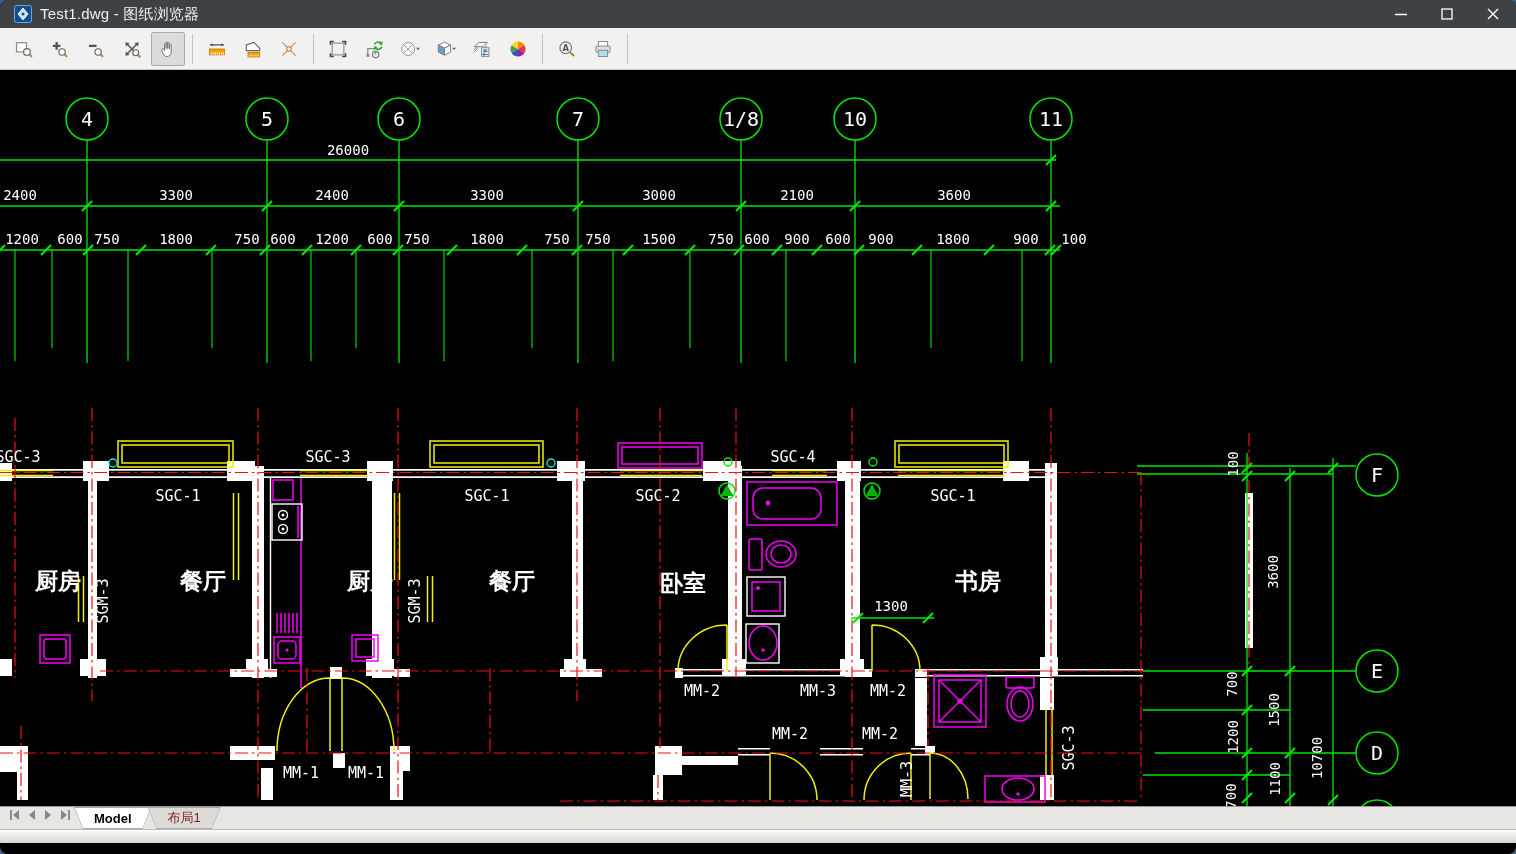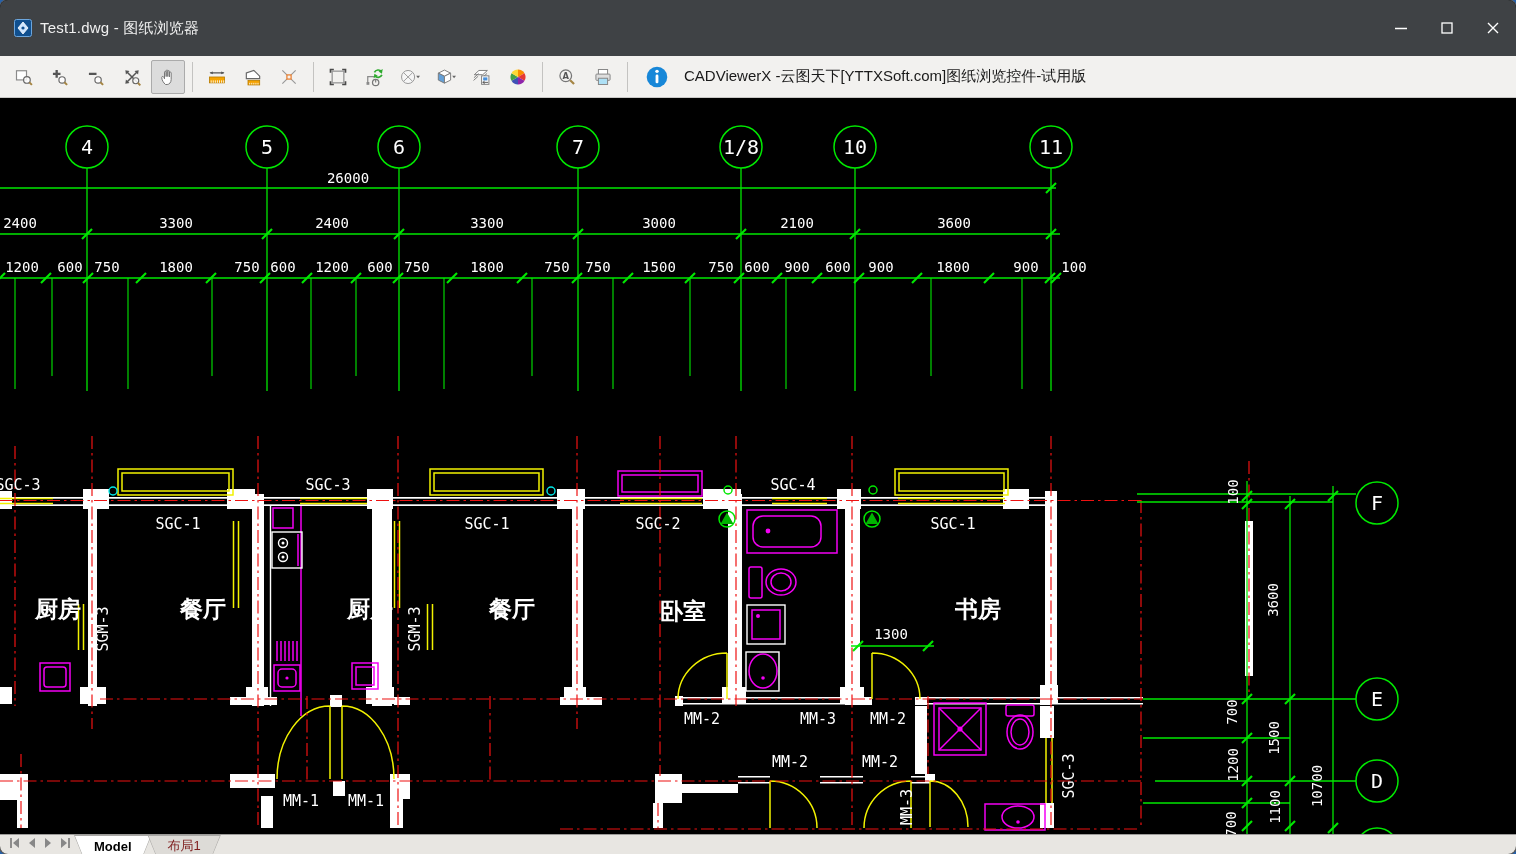--- a/index.html
+++ b/index.html
@@ -4,21 +4,21 @@
 <style>
   :root{
     --cad-green:#00e800; --cad-red:#ee1111; --cad-yellow:#f2f200;
     --cad-magenta:#f400f4; --cad-white:#ffffff; --cad-cyan:#00e8e8;
     --titlebar:#3f4245; --toolbar-bg:#f2f1ef; --tabbar-bg:#e8e6e2; --accent:#1787d8;
   }
   html,body{margin:0;padding:0;background:#2660a8;font-family:"Liberation Sans",sans-serif;}
   .window{width:1516px;height:854px;border-radius:8px;overflow:hidden;position:relative;
           background:#000;box-shadow:0 0 0 1px #5a5a5a;}
   
-  .titlebar{height:56px;background:var(--titlebar);display:flex;align-items:center;color:#f0f0f0;}
+  .titlebar{height:28px;background:var(--titlebar);display:flex;align-items:center;color:#f0f0f0;}
   .titlebar .appicon{margin:0 8px 0 14px;display:flex;}
   .titlebar .title{font-size:15px;letter-spacing:.2px;}
   .titlebar .spacer{flex:1;}
   .wbtn{width:46px;height:40px;display:flex;align-items:center;justify-content:center;
         background:transparent;border:none;cursor:default;}
   .wbtn svg{display:block}
   
   .toolbar{height:42px;background:var(--toolbar-bg);display:flex;align-items:center;
            padding-left:6px;border-bottom:1px solid #c9c8c6;box-sizing:border-box;}
   .tbtn{width:34px;height:34px;display:flex;align-items:center;justify-content:center;
@@ -213,28 +213,20 @@
       </svg>
     </button>
     <button class="tbtn">
       <svg width="28" height="26" viewBox="0 0 24 24">
         <rect x="6.5" y="3" width="11" height="6" fill="#fff" stroke="#888" stroke-width="1.2"></rect>
         <rect x="3.5" y="8.5" width="17" height="7.5" rx="1" fill="#dedede" stroke="#888" stroke-width="1.2"></rect>
         <rect x="6.5" y="13.5" width="11" height="7.5" fill="#aee0f5" stroke="#888" stroke-width="1.2"></rect>
       </svg>
     </button>
     <div class="tsep"></div>
-    <div class="brand">
-      <svg width="26" height="26" viewBox="0 0 24 24">
-        <circle cx="12" cy="12" r="9.5" fill="#1787d8"></circle>
-        <rect x="10.7" y="9.8" width="2.6" height="8" rx="1.3" fill="#fff"></rect>
-        <circle cx="12" cy="6.8" r="1.6" fill="#fff"></circle>
-      </svg>
-      <span class="btxt">CADViewerX -云图天下[YTTXSoft.com]图纸浏览控件-试用版</span>
-    </div>
   </div>
 
   <div class="canvas">
     <svg width="1516" height="736" viewBox="0 82 1516 736">
 
       <g>
         <rect class="wall" x="0" y="481" width="1057" height="1.7"></rect>
         <rect class="wall" x="0" y="488.3" width="1057" height="1.7"></rect>
         <rect class="wall" x="0" y="475" width="12" height="18"></rect>
         <rect class="wall" x="83" y="473" width="26" height="20"></rect>

